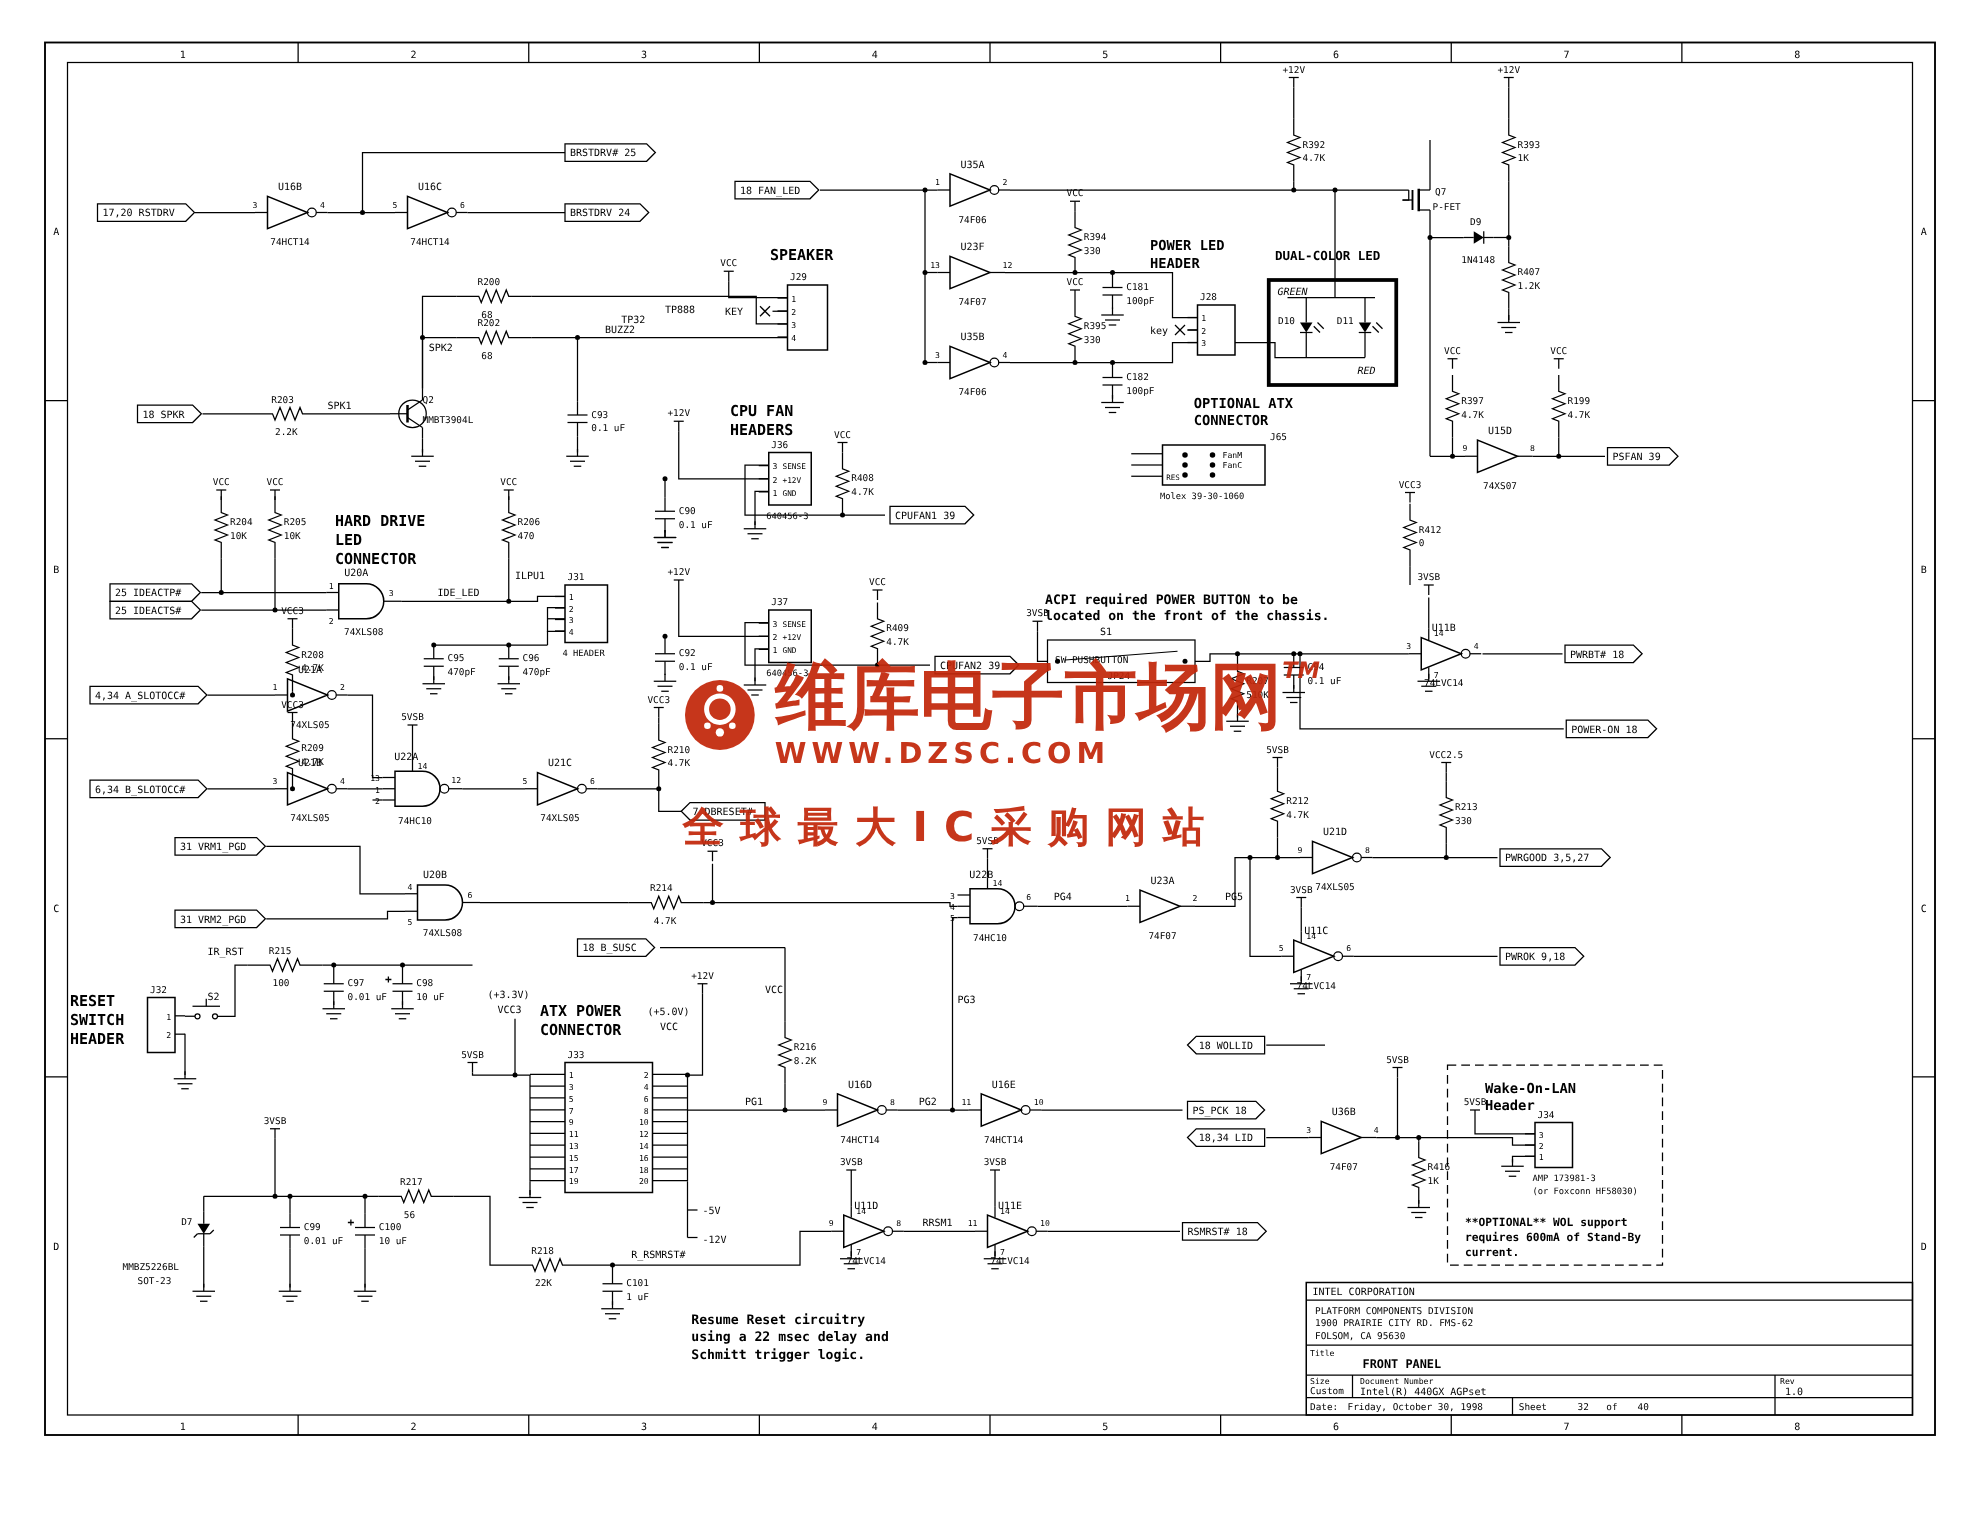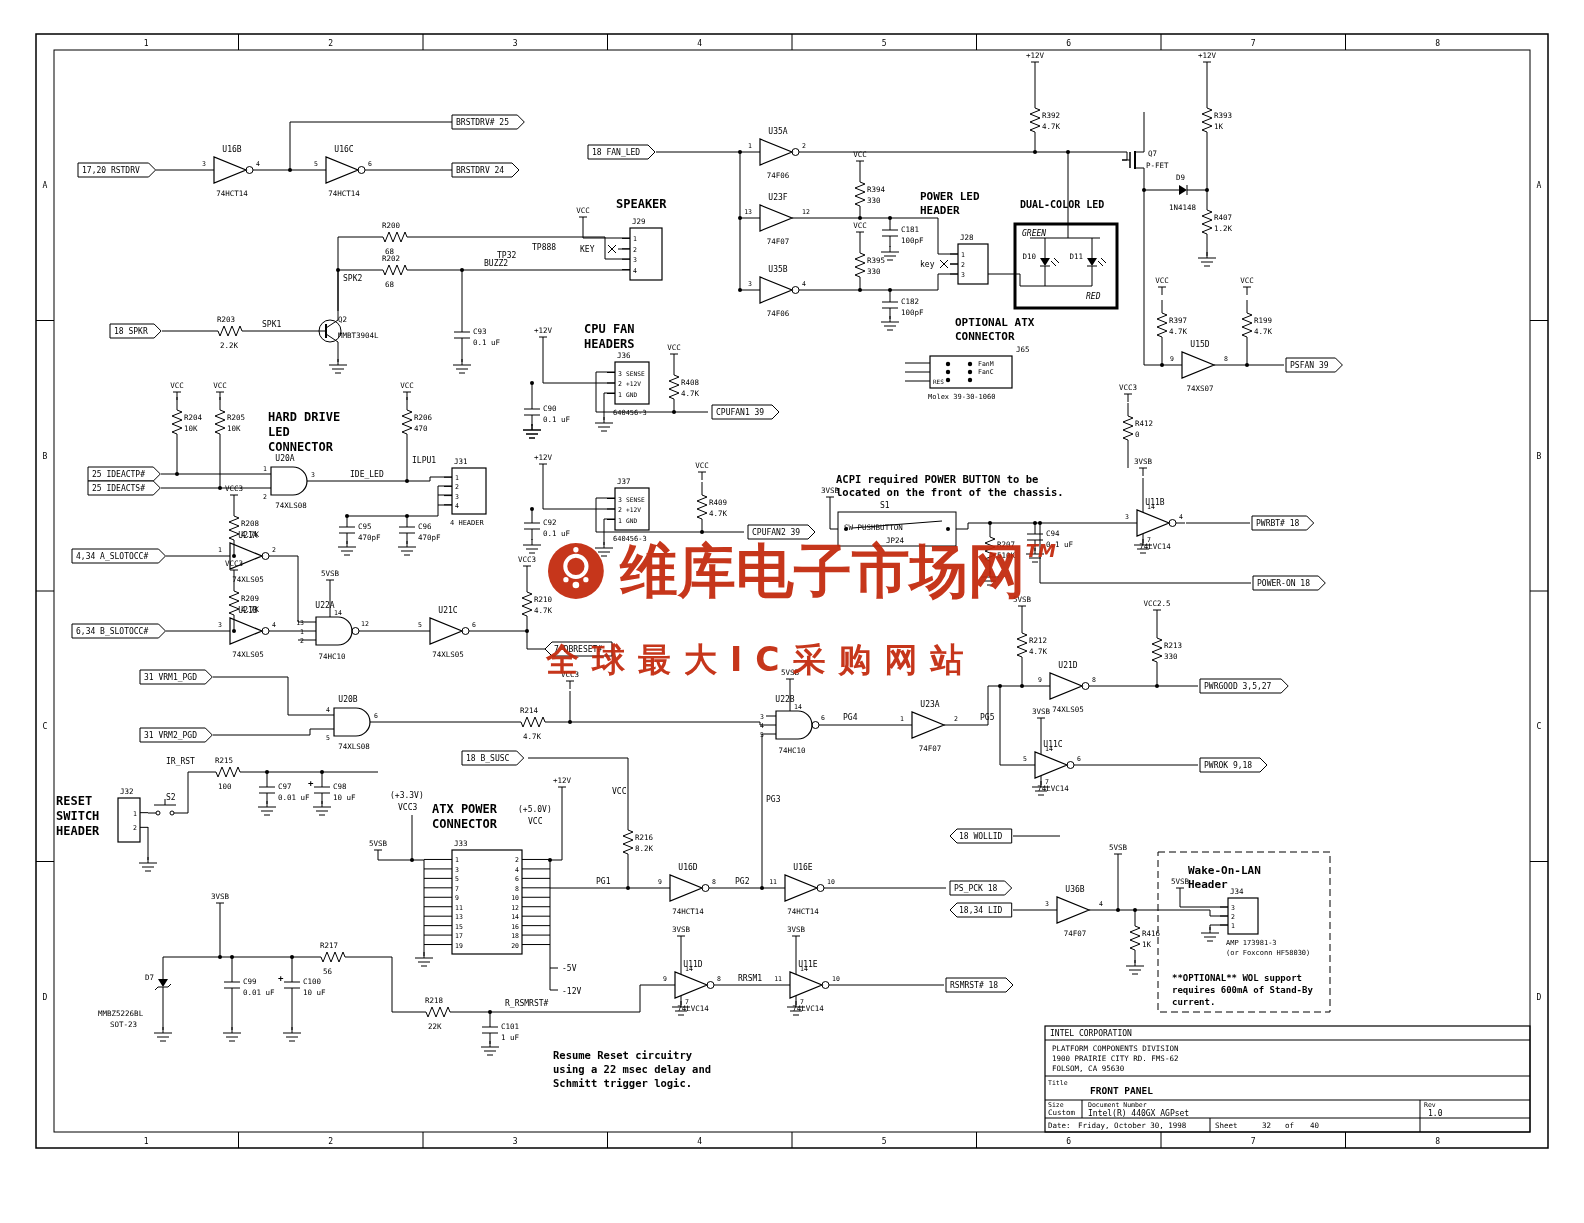--- a/index.html
+++ b/index.html
@@ -1528,17 +1528,18 @@
       <svg class="wm-logo" viewBox="0 0 90 90" width="86" height="86">
         <circle cx="45" cy="45" r="42" fill="#c2270a"></circle>
         <circle cx="45" cy="38" r="16" fill="none" stroke="#ffffff" stroke-width="6"></circle>
         <circle cx="45" cy="66" r="5" fill="#ffffff"></circle>
         <circle cx="30" cy="58" r="4" fill="#ffffff"></circle>
         <circle cx="60" cy="58" r="4" fill="#ffffff"></circle>
         <circle cx="45" cy="13" r="4" fill="#ffffff"></circle>
       </svg>
       <div class="wm-text">
         <div class="wm-line1"><span>维库电子市场网</span><sup class="wm-tm">TM</sup></div>
+        <div class="wm-url">WWW.DZSC.COM</div>
       </div>
     </div>
     <div class="wm-line3">全球最大IC采购网站</div>
   </div>
 </div>
 
 </body></html>

